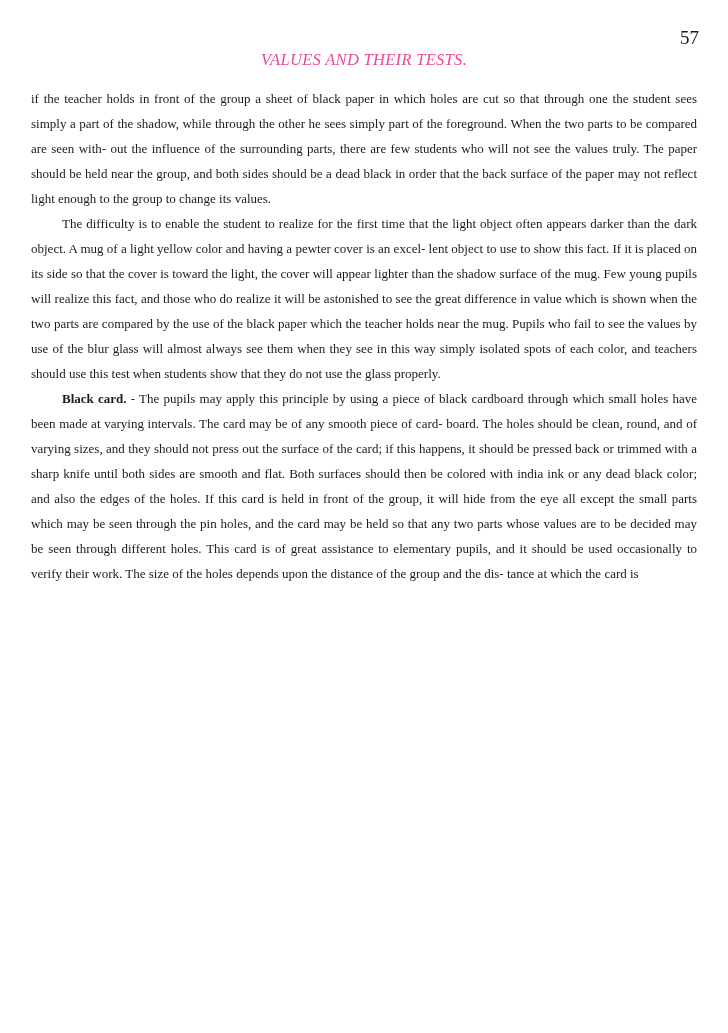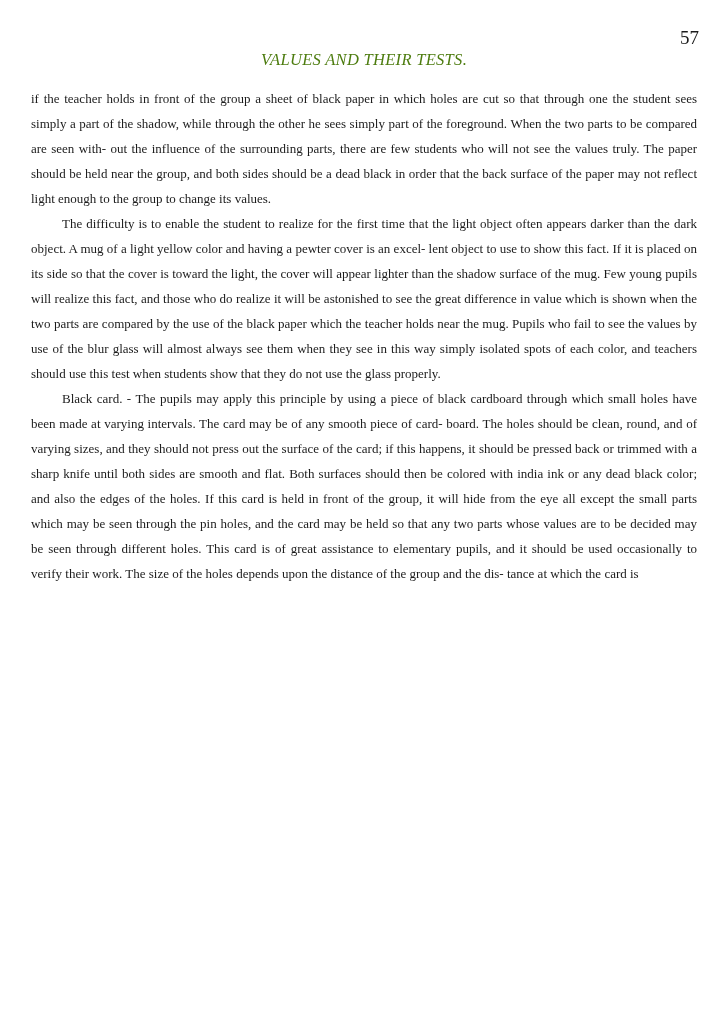--- a/index.html
+++ b/index.html
@@ -27,41 +27,41 @@
   .running-title {
     position: absolute;
     top: 50px;
     left: 0;
     width: 100%;
     text-align: center;
     font-style: italic;
     font-size: 16.5px;
     line-height: 20px;
     letter-spacing: 0.3px;
-    color: #4d7c0f;
+    color: #ec4899;
   }
   .body-text {
     position: absolute;
     top: 86px;
     left: 31px;
     width: 666px;
     font-size: 13px;
     line-height: 25px;
     text-align: justify;
   }
   .para {
     margin: 0;
     padding: 0;
     text-indent: 31px;
   }
   .para.no-indent {
     text-indent: 0;
   }
   .para-lead {
-    font-weight: normal;
+    font-weight: bold;
   }
 </style>
 </head>
 <body>
 
 <div class="page">
 
   <div class="page-number">57</div>
 
   <div class="running-title">VALUES AND THEIR TESTS.</div>

